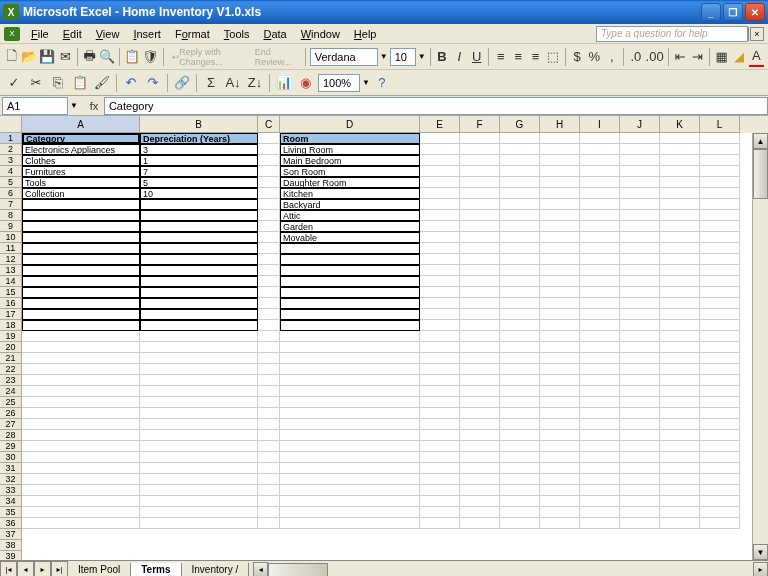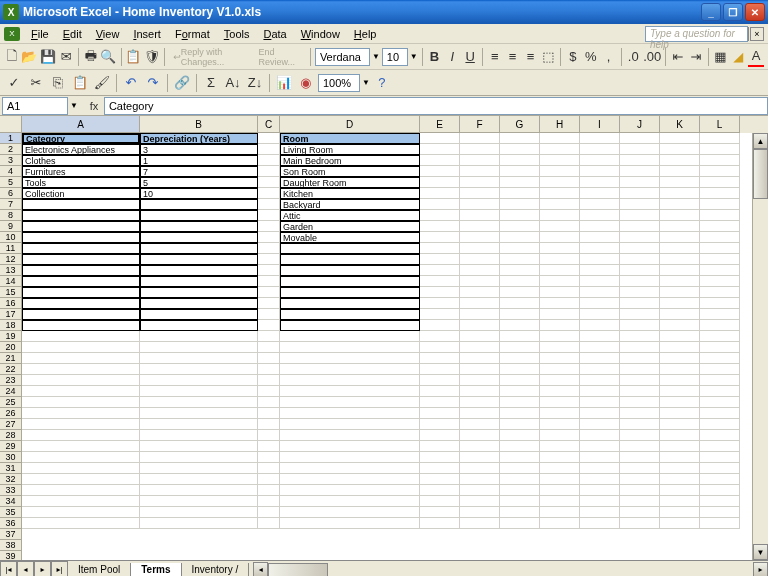--- a/index.html
+++ b/index.html
@@ -6,28 +6,28 @@
 body { font-family: Tahoma, Arial, sans-serif; font-size: 11px; background: #ece9d8; width: 768px; height: 576px; overflow: hidden; }
 .titlebar { background: linear-gradient(to bottom, #0a5bc4 0%, #3c8ae8 8%, #2e7cd8 45%, #1559b3 100%); height: 24px; display: flex; align-items: center; padding: 0 3px; color: #fff; }
 .titlebar-icon { width: 16px; height: 16px; margin-right: 4px; background: #3a7e1f; display: flex; align-items: center; justify-content: center; font-size: 10px; font-weight: bold; border-radius: 2px; }
 .titlebar-text { font-weight: bold; font-size: 12px; flex: 1; }
 .win-btns { display: flex; gap: 2px; }
 .win-btn { width: 20px; height: 18px; background: linear-gradient(to bottom, #5aa0e8, #2d6fc4); border: 1px solid #2656a8; border-radius: 3px; display: flex; align-items: center; justify-content: center; color: #fff; font-size: 10px; font-weight: bold; }
 .win-btn.close { background: linear-gradient(to bottom, #e87050, #c83820); border-color: #a82810; }
 .menubar { background: #ece9d8; height: 20px; display: flex; align-items: center; padding: 0 4px; font-size: 11px; border-bottom: 1px solid #cac6b8; position: relative; }
 .menu-item { padding: 0 7px; cursor: default; }
 .menu-item u { text-decoration: underline; }
-.help-box { position: absolute; right: 20px; top: 2px; width: 103px; height: 16px; background: #fff; border: 1px solid #7f9db9; font-size: 10px; color: #aca899; padding: 1px 4px; font-style: italic; }
+.help-box { position: absolute; right: 20px; top: 2px; width: 152px; height: 16px; background: #fff; border: 1px solid #7f9db9; font-size: 10px; color: #aca899; padding: 1px 4px; font-style: italic; }
 .menubar-right { margin-left: auto; display: flex; align-items: center; }
 .win-ctrl-sm { width: 14px; height: 14px; margin-left: 1px; background: #ece9d8; border: 1px solid #888; display: flex; align-items: center; justify-content: center; font-size: 9px; }
 .toolbar { background: #ece9d8; height: 26px; display: flex; align-items: center; padding: 0 4px; border-bottom: 1px solid #cac6b8; gap: 2px; }
 .tb-btn { width: 20px; height: 20px; display: flex; align-items: center; justify-content: center; font-size: 13px; color: #333; cursor: default; }
 .tb-sep { width: 1px; height: 18px; background: #aca899; margin: 0 2px; }
 .tb-input { height: 18px; border: 1px solid #7f9db9; background: #fff; font-size: 11px; padding: 0 4px; }
-.font-name { width: 55px; }
+.font-name { width: 68px; }
 .font-size { width: 26px; }
 .fmt-toolbar { background: #ece9d8; height: 26px; display: flex; align-items: center; padding: 0 4px; border-bottom: 1px solid #aca899; gap: 2px; }
 .zoom-box { width: 42px; }
 .formula-bar { background: #ece9d8; height: 20px; display: flex; align-items: center; border-bottom: 1px solid #aca899; }
 .name-box { width: 66px; height: 18px; border: 1px solid #7f9db9; background: #fff; font-size: 11px; padding: 0 4px; margin: 0 2px; display: flex; align-items: center; }
 .fx-label { width: 20px; font-size: 11px; text-align: center; color: #333; }
 .formula-input { flex: 1; height: 18px; background: #fff; border: 1px solid #7f9db9; padding: 0 4px; font-size: 11px; display: flex; align-items: center; }
 .grid-area { position: relative; background: #fff; height: 444px; overflow: hidden; }
 .col-headers { display: flex; height: 17px; background: #ece9d8; position: sticky; top: 0; }
 .corner { width: 22px; height: 17px; background: #ece9d8; border-right: 1px solid #aca899; border-bottom: 1px solid #aca899; }

